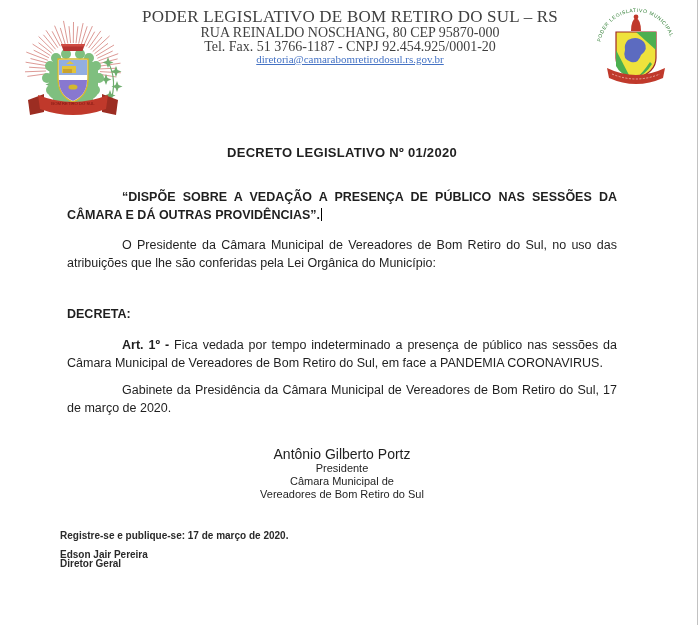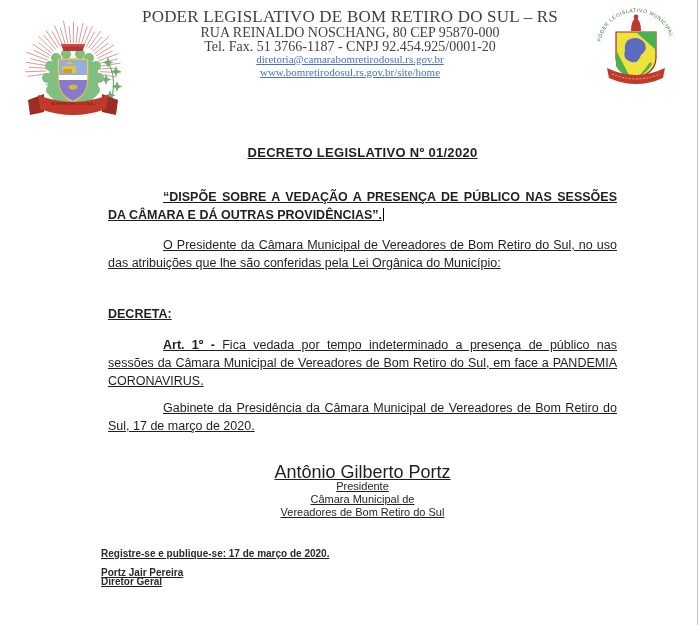--- a/index.html
+++ b/index.html
@@ -24,37 +24,37 @@
   .lh-title { font-size: 17px; font-weight: normal; letter-spacing: .2px; line-height: 19px; }
   .lh-line  { font-size: 14px; line-height: 12.5px; margin-top: 1px; }
   .lh-link  {
     display: block; font-size: 11px; line-height: 12.5px;
     color: #4472c4; text-decoration: underline; cursor: pointer;
     font-family: "Liberation Serif", serif;
   }
   .emblem-left  { position: absolute; left: 14px;  top: 8px; }
   .emblem-right { position: absolute; right: 18px; top: 4px; }
   
-  .doc { margin-left: 108px; margin-right: 83px; font-size: 12.5px; line-height: 18px; text-decoration: underline; }
+  .doc { margin-left: 67px; margin-right: 83px; font-size: 12.5px; line-height: 18px; }
   .doc-title { text-align: center; font-size: 13px; font-weight: bold; margin-top: 14px; letter-spacing: .3px; }
   .para { text-align: justify; text-indent: 55px; }
   .subject { font-weight: bold; margin-top: 26px; }
   .preamble { margin-top: 12px; }
   .decreta { font-weight: bold; margin-top: 33px; text-indent: 0; text-align: left; }
   .art-1 { margin-top: 13px; }
   .art-2 { margin-top: 17px; }
   .closing { margin-top: 9px; }
   .b { font-weight: bold; }
   .caret {
     display: inline-block; width: 1px; height: 13px; background: #000;
     vertical-align: -2px; margin-left: 1px;
   }
   
   .signature { text-align: center; margin-top: 29px; line-height: 13px; }
-  .sig-name { font-size: 18px; line-height: 16px; }
+  .sig-name { font-size: 14px; line-height: 16px; }
   .sig-line { font-size: 11px; }
   
   .footer { margin-top: 30px; margin-left: -7px; font-size: 10px; font-weight: bold; line-height: 9.5px; color: #2a2a2a; }
   .officer { margin-top: 9px; }
 </style>
 </head>
 <body>
 
 <div class="page-edge"></div>
 
@@ -148,21 +148,20 @@
     <path d="M104 92 L88 86 L88 104 L102 107 Z" fill="#9c2d22"></path>
     <path d="M24 87 Q59 101 94 87 L92 101 Q59 113 26 101 Z" fill="#c0392b"></path>
     <text x="59" y="97" text-anchor="middle" font-size="4.2" fill="#7a1410" font-family="Liberation Sans, sans-serif">BOM RETIRO DO SUL</text>
   </svg>
 
   <div class="lh-text">
     <div class="lh-title">PODER LEGISLATIVO DE BOM RETIRO DO SUL – RS</div>
     <div class="lh-line">RUA REINALDO NOSCHANG, 80 CEP 95870-000</div>
     <div class="lh-line">Tel. Fax. 51 3766-1187 - CNPJ 92.454.925/0001-20</div>
     <a class="lh-link">diretoria@camarabomretirodosul.rs.gov.br</a>
-    <a class="lh-link">www.bomretirodosul.rs.gov.br/site/home</a>
   </div>
 
   <svg class="emblem-right" width="92" height="86" viewBox="0 0 92 86">
     <defs>
       <path id="arc" d="M10 44 A 36 36 0 0 1 82 44" fill="none"></path>
     </defs>
     <text font-size="5" fill="#2e7d32" letter-spacing="0.6" font-family="Liberation Sans, sans-serif">
       <textPath href="#arc" startOffset="6">PODER LEGISLATIVO MUNICIPAL</textPath>
     </text>
 
@@ -202,17 +201,17 @@
   <div class="signature">
     <div class="sig-name">Antônio Gilberto Portz</div>
     <div class="sig-line">Presidente</div>
     <div class="sig-line">Câmara Municipal de</div>
     <div class="sig-line">Vereadores de Bom Retiro do Sul</div>
   </div>
 
   <div class="footer">
     <div>Registre-se e publique-se: 17 de março de 2020.</div>
     <div class="officer">
-      <div>Portz Jair Pereira</div>
+      <div>Edson Jair Pereira</div>
       <div>Diretor Geral</div>
     </div>
   </div>
 </main>
 
 </body></html>

